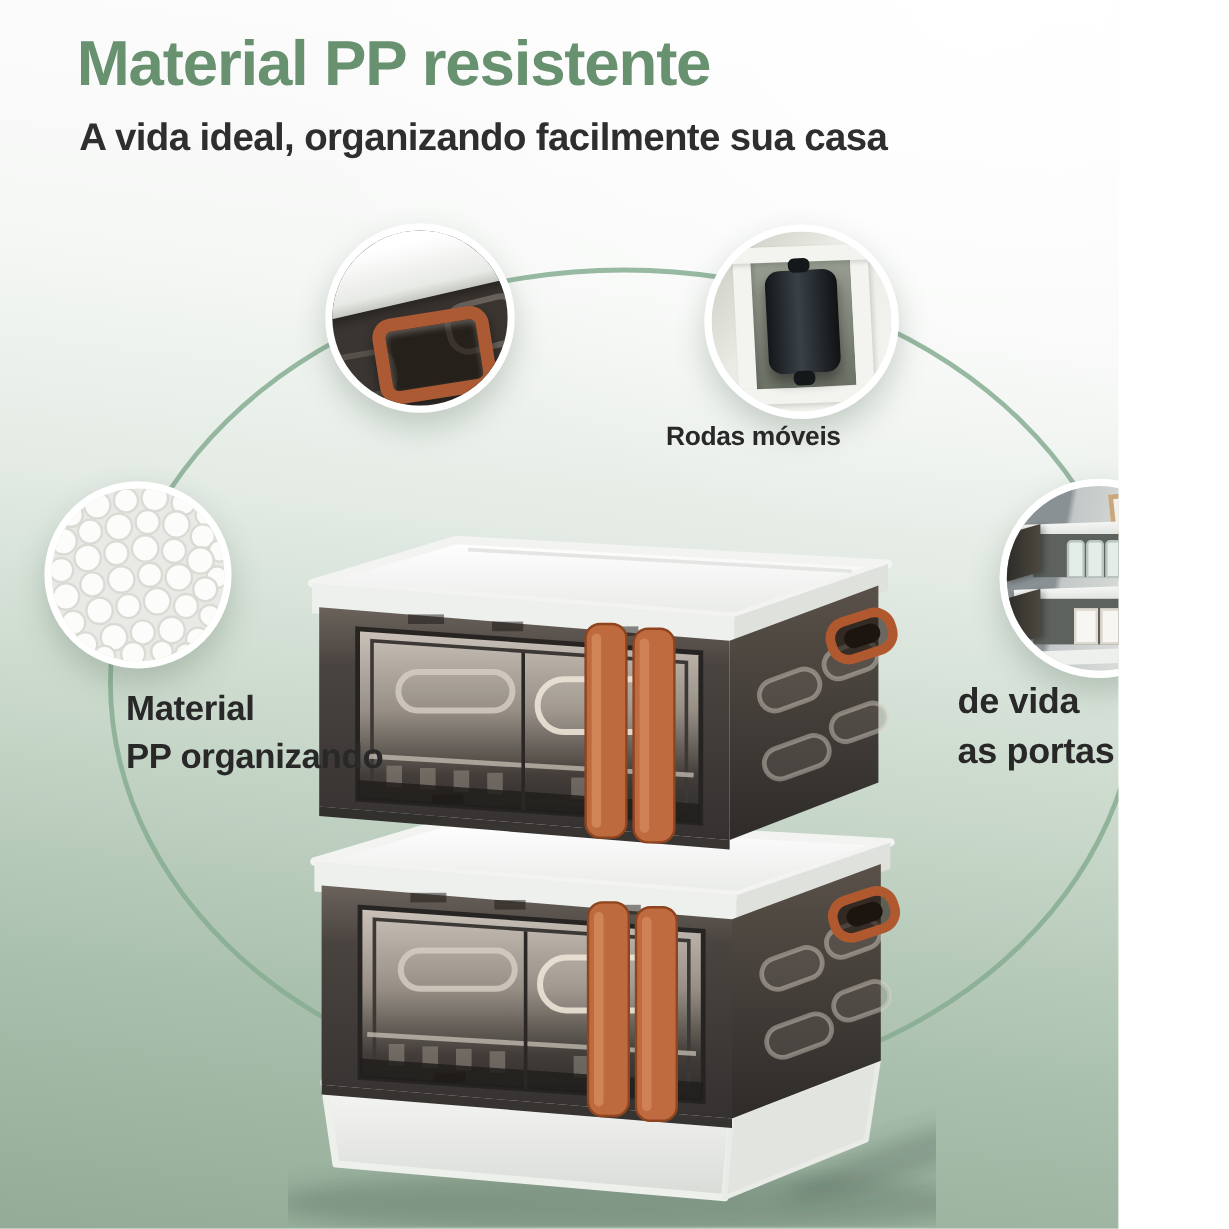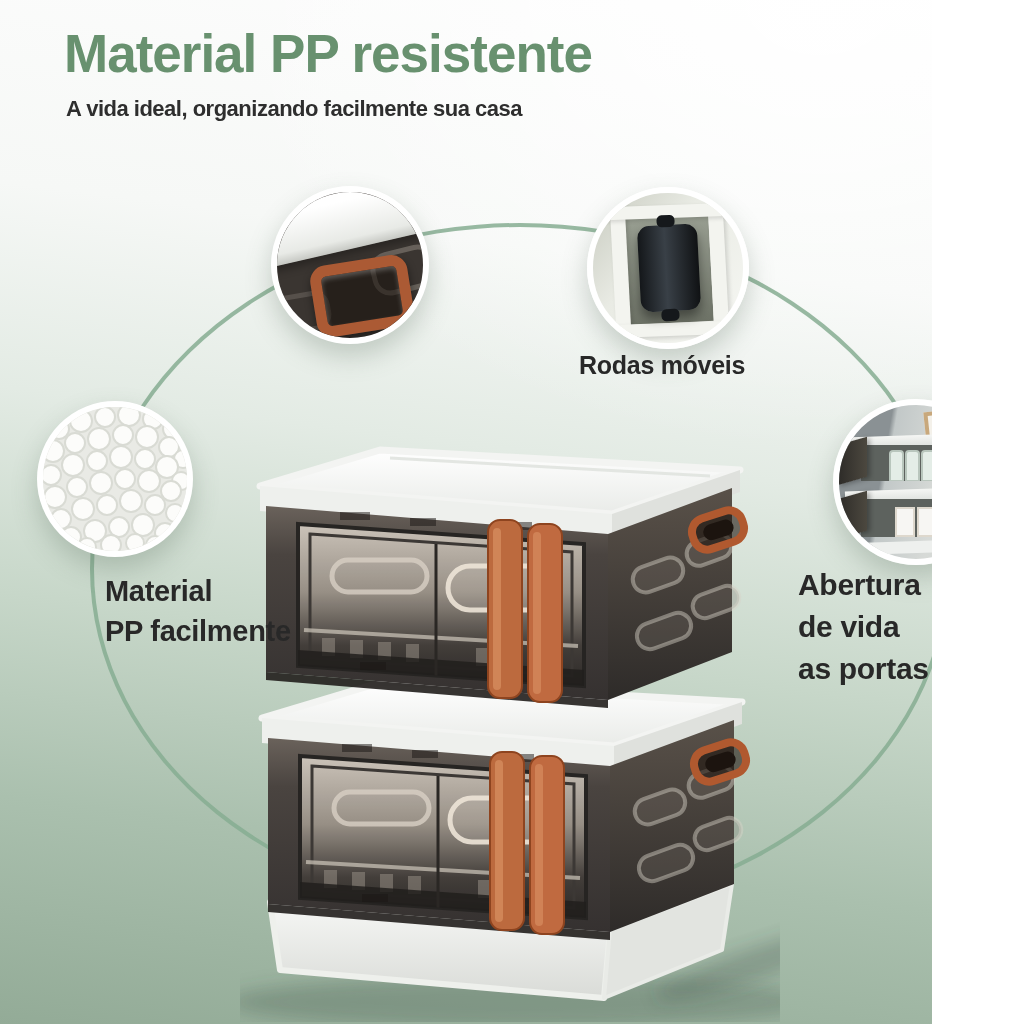--- a/index.html
+++ b/index.html
@@ -7,21 +7,21 @@
     position:relative;width:932px;height:1024px;overflow:hidden;
     font-family:"Liberation Sans",sans-serif;
     background:
       radial-gradient(120% 80% at 88% 0%, rgba(255,255,255,.95) 0%, rgba(255,255,255,0) 55%),
       linear-gradient(187deg,#fdfdfd 0%,#f6f8f6 26%,#e3ebe4 44%,#c7d7c9 62%,#aac0ae 80%,#93ab97 100%);
   }
 
   
   .headline{position:absolute;left:64px;top:26px;z-index:6;}
   .headline h1{margin:0;font-size:53px;line-height:1.05;font-weight:800;color:#68916f;letter-spacing:-1px;}
-  .headline p{margin:14px 0 0 2px;font-size:22px;font-weight:700;color:#2e2e2e;letter-spacing:-0.5px;}
+  .headline p{margin:14px 0 0 2px;font-size:32px;font-weight:700;color:#2e2e2e;letter-spacing:-0.5px;}
 
   
   .ring{position:absolute;left:90px;top:223px;width:852px;height:684px;
     border:4px solid rgba(134,173,146,.85);border-radius:50%;z-index:1;}
 
   
   .circle{position:absolute;border-radius:50%;border:6px solid #ffffff;
     box-shadow:0 12px 26px rgba(78,100,84,.28);overflow:hidden;background:#eceee9;z-index:3;}
   .circle *{position:absolute;}
 
@@ -58,21 +58,21 @@
   .dc-int{top:10px;left:16px;right:4px;bottom:0;background:#5d625e;overflow:hidden;}
   .bottle{top:5px;width:11px;height:28px;background:#e4ede7;border:2px solid #b9c6bd;border-radius:4px 4px 2px 2px;}
   .carton{top:8px;width:16px;height:26px;background:#f7f6f3;border:2px solid #ded8cd;}
   .dc-flap{left:-8px;top:6px;width:30px;height:40px;background:linear-gradient(90deg,#2c2a27,#4c483f);transform:skewY(-16deg);box-shadow:3px 2px 5px rgba(0,0,0,.3);}
   .dc-handle{right:36px;top:6px;width:10px;height:36px;background:#b5643c;border-radius:3px;box-shadow:0 2px 3px rgba(0,0,0,.3);}
   .dc-base{left:2px;top:136px;width:152px;height:12px;background:#eef0ee;transform:rotate(-2deg);}
 
   
   .label{position:absolute;z-index:4;color:#282828;font-weight:800;letter-spacing:-0.3px;}
   #l-handle{left:245px;top:351px;width:200px;text-align:center;font-size:26px;}
-  #l-wheel{left:555px;top:351px;width:190px;text-align:right;font-size:25px;}
+  #l-wheel{left:555px;top:351px;width:190px;text-align:left;font-size:22px;}
   #l-material{left:105px;top:560px;font-size:29px;line-height:40px;margin-top:11px;}
   #l-doors{left:798px;top:564px;font-size:30px;line-height:42px;}
   .label span{display:block;}
 
   
   .product{position:absolute;left:240px;top:442px;width:540px;height:580px;z-index:2;}
 </style>
 </head>
 <body>
 
@@ -326,21 +326,20 @@
       </div>
       <div class="dc-flap"></div>
       <div class="dc-handle"></div>
     </div>
     <div class="dc-base"></div>
   </div>
 
   <div class="label" id="l-wheel">Rodas móveis</div>
   <div class="label" id="l-material">
     <span>Material</span>
-    <span>PP facilmente</span>
+    <span>PP organizando</span>
   </div>
   <div class="label" id="l-doors">
-    <span>Abertura</span>
     <span>de vida</span>
     <span>as portas</span>
   </div>
 
 </div>
 
 </body></html>

